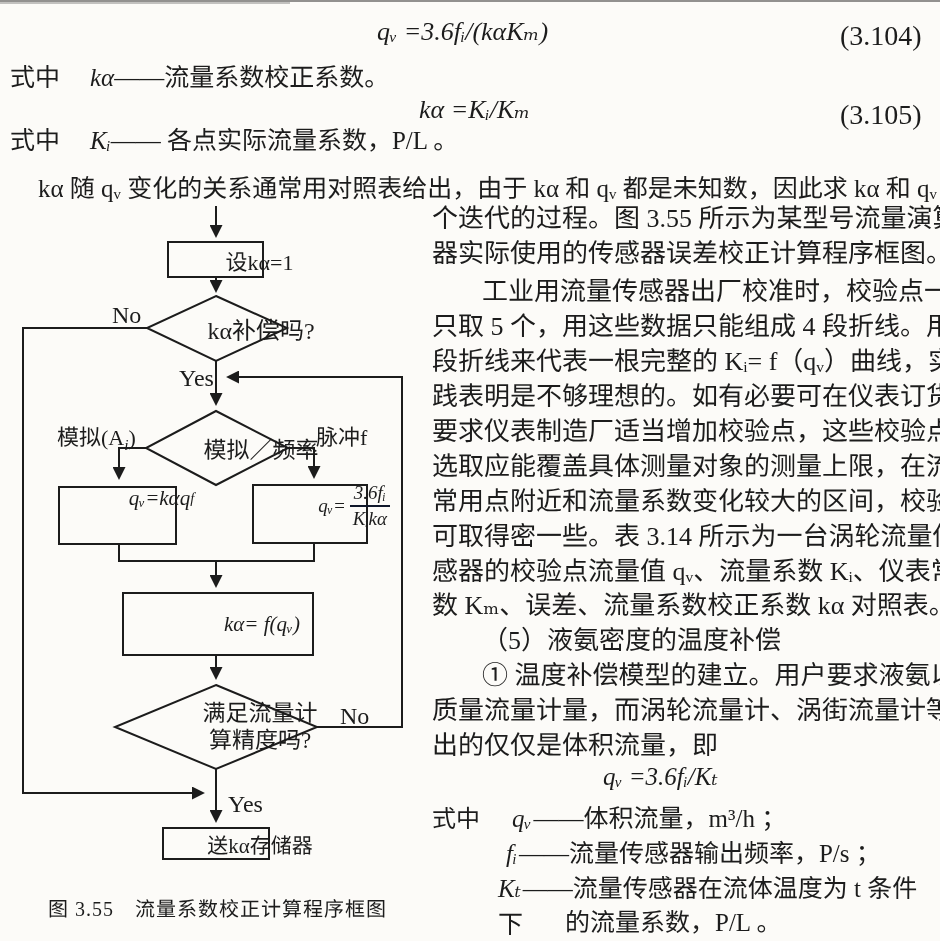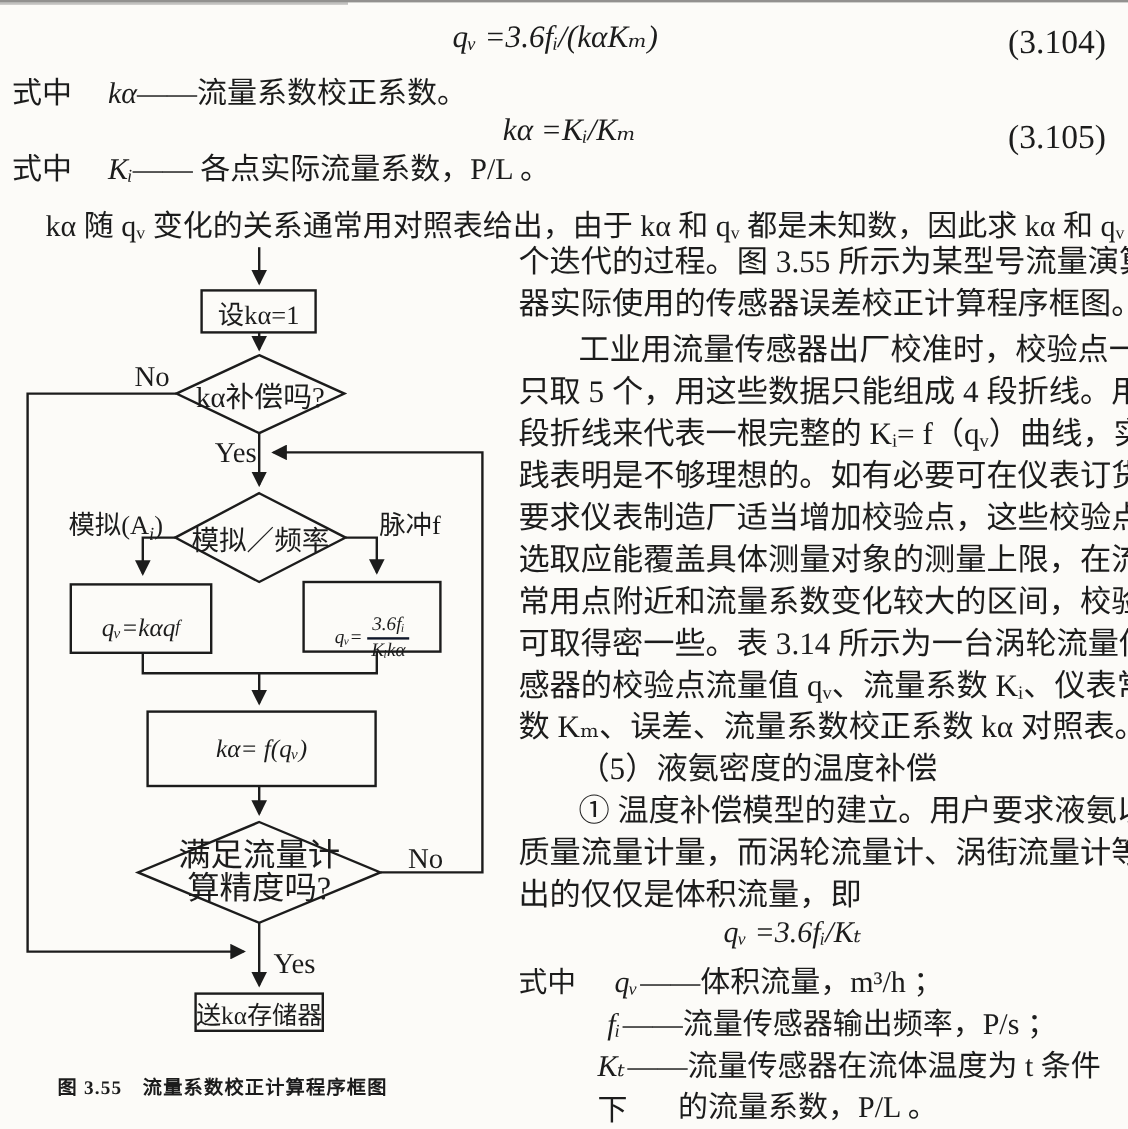--- a/index.html
+++ b/index.html
@@ -18,23 +18,23 @@
   .para{font-size:25px;}
   
   .rline{position:absolute;left:432px;font-size:26px;line-height:32px;white-space:nowrap;}
   .rline.ind{left:482px;}
   .rform{position:absolute;left:603px;font-size:25px;}
   .defline{position:absolute;font-size:25px;}
   .defline .pfx{margin-right:32px;font-size:24px;}
   .defline .var{font-style:italic;margin-right:2px;}
   
   .fc-label{font-size:23px;}
-  .fc-box-text{position:absolute;display:flex;align-items:center;justify-content:center;text-align:center;}
+  .fc-box-text{position:absolute;display:flex;align-items:center;justify-content:center;text-align:center;padding-left:44px;}
   svg{position:absolute;left:0;top:0;}
-  .caption{font-size:16px;font-weight:bold;letter-spacing:1px;}
+  .caption{font-size:20px;font-weight:normal;letter-spacing:1px;}
   .frac{display:inline-block;vertical-align:middle;text-align:center;margin-left:4px;}
   .frac .num{display:block;border-bottom:2px solid #0f172a;padding:0 4px 1px;}
   .frac .den{display:block;padding-top:1px;}
   sub{font-size:70%;}
 </style>
 </head>
 <body>
 
 <div id="page">
 
@@ -128,38 +128,38 @@
   <div class="abs fc-label" style="left:112px;top:302px;font-size:24px;">No</div>
   <div class="abs fc-label" style="left:179px;top:365px;font-size:24px;">Yes</div>
 
   <div class="abs fc-label" style="left:57px;top:419px;font-size:22px;">
     <span>模拟(A</span><sub class="ital">i</sub><span>)</span>
   </div>
   <div class="abs fc-label" style="left:316px;top:419px;font-size:22px;">脉冲f</div>
 
   <div class="fc-box-text" style="left:146px;top:433px;width:142px;height:30px;font-size:23px;">模拟／频率</div>
 
-  <div class="fc-box-text ital" style="left:59px;top:487px;width:117px;height:73px;font-size:21px;border-radius:27px;">
+  <div class="fc-box-text ital" style="left:59px;top:462px;width:117px;height:73px;font-size:21px;border-radius:27px;">
     <span>qᵥ=kαq</span>
       <sub>f</sub>
   </div>
 
-  <div class="fc-box-text ital" style="left:253px;top:511px;width:114px;height:42px;font-size:16px;">
+  <div class="fc-box-text ital" style="left:253px;top:485px;width:114px;height:42px;font-size:19px;">
     <span>qᵥ=</span>
     <span class="frac">
       <span class="num">3.6fᵢ</span>
       <span class="den">Kᵢkα</span>
     </span>
   </div>
 
   <div class="fc-box-text" style="left:123px;top:593px;width:190px;height:62px;font-size:23px;flex-direction:column;line-height:28px;">
     <span class="ital" style="font-size:21px;">kα= f(qᵥ)</span>
   </div>
 
-  <div class="fc-box-text" style="left:141px;top:699px;width:150px;height:56px;font-size:27px;flex-direction:column;line-height:27px;">
+  <div class="fc-box-text" style="left:141px;top:699px;width:150px;height:56px;font-size:23px;flex-direction:column;line-height:27px;">
     <span>满足流量计</span>
     <span>算精度吗?</span>
   </div>
   <div class="abs fc-label" style="left:340px;top:703px;font-size:24px;">No</div>
   <div class="abs fc-label" style="left:228px;top:791px;font-size:24px;">Yes</div>
 
   <div class="fc-box-text" style="left:163px;top:828px;width:106px;height:31px;font-size:21px;">送kα存储器</div>
 
   <div class="abs caption" style="left:48px;top:893px;">图 3.55　流量系数校正计算程序框图</div>
 

